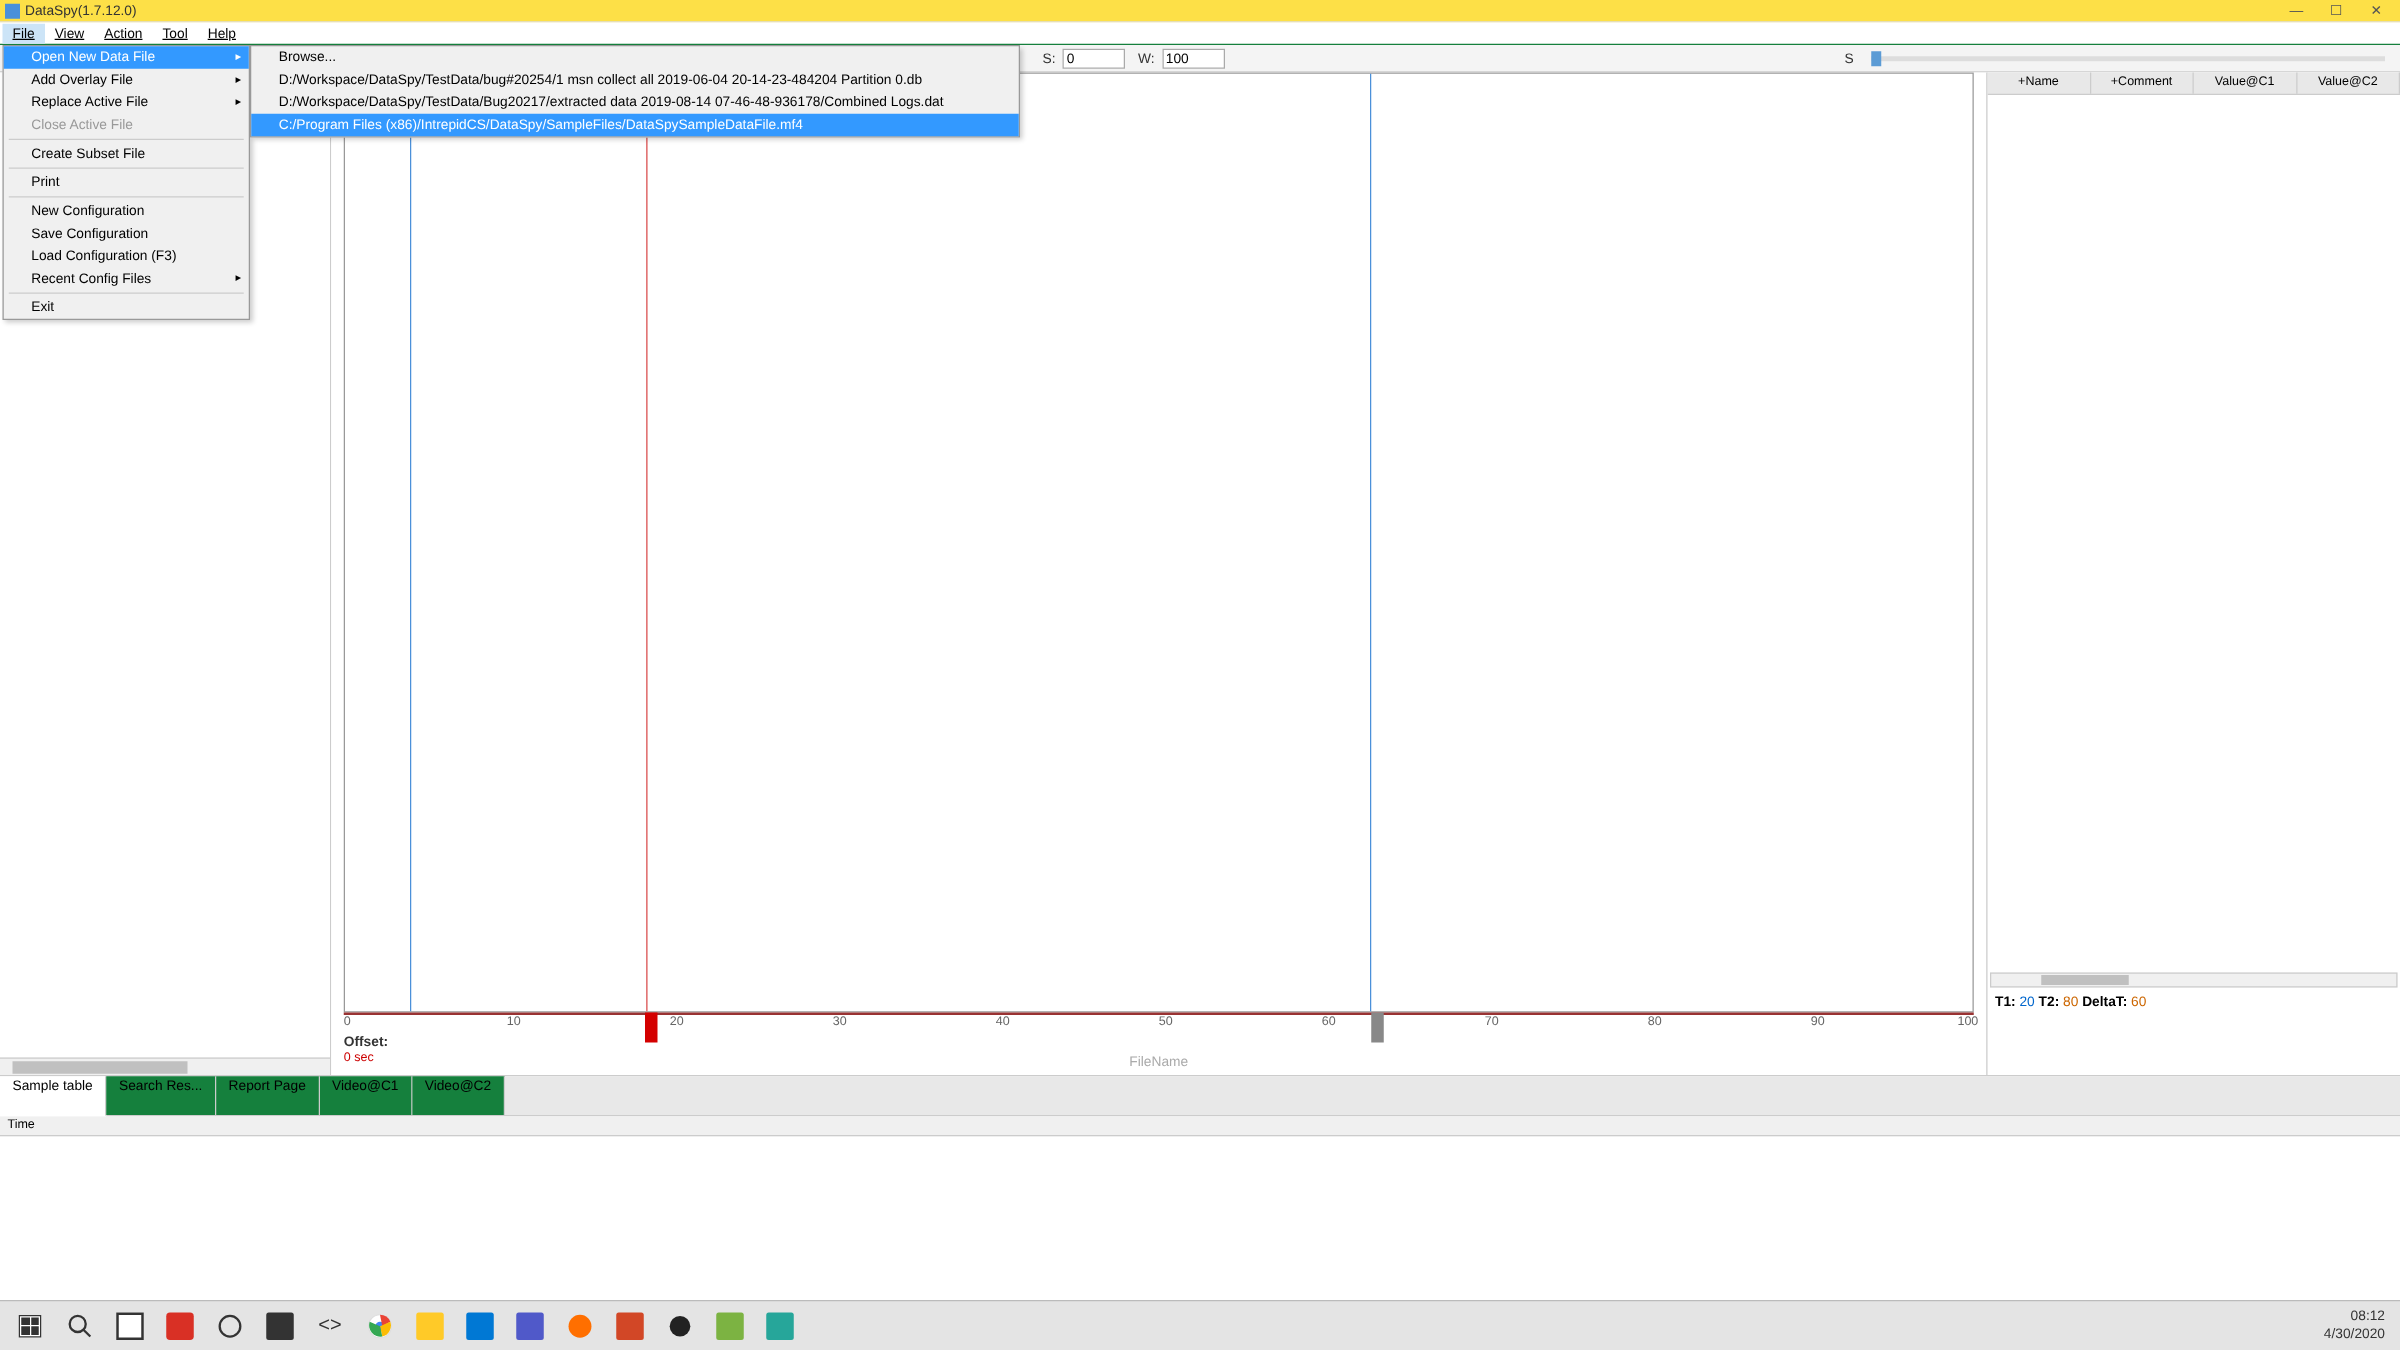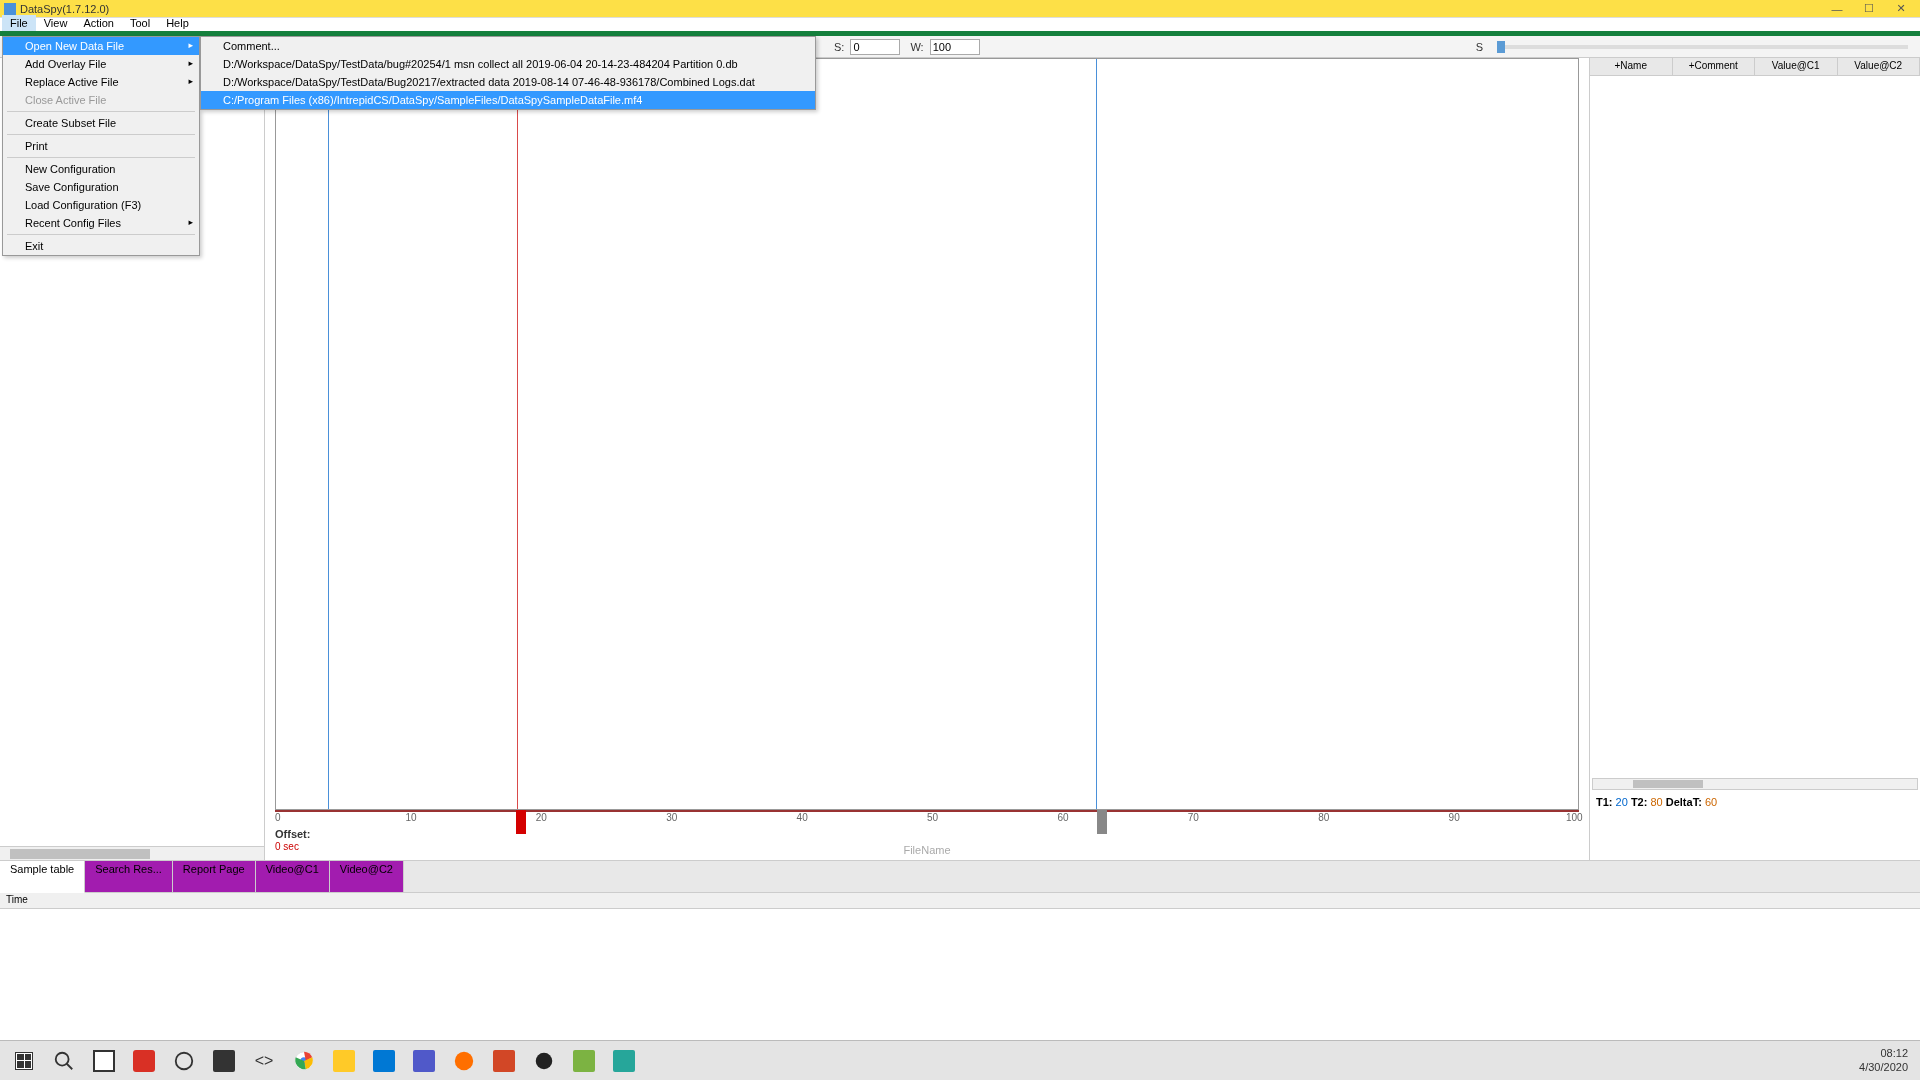--- a/index.html
+++ b/index.html
@@ -6,21 +6,21 @@
 body { width: 1920px; height: 1080px; background: #fff; overflow: hidden; position: relative; }
 
 
 .titlebar { height: 18px; background: #fde047; display: flex; align-items: center; padding: 0 4px; border-bottom: 1px solid #ddd; }
 .titlebar .icon { width: 12px; height: 12px; background: #4a90d9; margin-right: 4px; }
 .titlebar .title { flex: 1; font-size: 11px; color: #333; }
 .titlebar .win-controls { display: flex; gap: 18px; margin-right: 8px; }
 .titlebar .win-btn { width: 14px; height: 14px; display: flex; align-items: center; justify-content: center; cursor: pointer; color: #555; }
 
 
-.menubar { height: 18px; background: #fff; display: flex; align-items: flex-end; padding: 0 2px; border-bottom: 5px solid #15803d; }
+.menubar { height: 18px; background: #fff; display: flex; align-items: center; padding: 0 2px; border-bottom: 1px solid #15803d; text-decoration: underline; }
 .menubar .menu-item { padding: 2px 8px; cursor: pointer; font-size: 11px; }
 .menubar .menu-item.active { background: #cce4f7; }
 
 
 .toolbar { height: 22px; background: #f4f4f4; border-bottom: 1px solid #ccc; display: flex; align-items: center; padding: 0 4px; gap: 6px; }
 .toolbar .label { font-size: 11px; color: #333; margin-left: 4px; }
 .toolbar input { width: 50px; height: 16px; border: 1px solid #aaa; font-size: 11px; padding: 0 2px; }
 .toolbar .slider-track { flex: 1; height: 4px; background: #ddd; margin: 0 8px; position: relative; }
 .toolbar .slider-thumb { position: absolute; left: 0; top: -4px; width: 8px; height: 12px; background: #5b9bd5; }
 
@@ -67,21 +67,21 @@
 .right-panel .cursor-info .t1 { color: #06c; }
 .right-panel .cursor-info .t2 { color: #c60; }
 .right-panel .cursor-info .dt { color: #000; font-weight: bold; }
 .right-panel .cursor-info .dv { color: #c60; }
 .right-panel .thumb-scroll { height: 12px; background: #f0f0f0; border: 1px solid #ccc; margin: 2px; position: relative; }
 .right-panel .thumb-scroll .thumb { position: absolute; left: 40px; width: 70px; height: 8px; top: 1px; background: #c0c0c0; }
 
 
 .bottom-panel { position: absolute; left: 0; right: 0; bottom: 40px; height: 180px; background: #fff; border-top: 1px solid #ccc; }
 .bottom-tabs { display: flex; height: 32px; background: #e8e8e8; border-bottom: 1px solid #ccc; }
-.bottom-tabs .tab { padding: 2px 10px; border-right: 1px solid #ccc; font-size: 11px; cursor: pointer; background: #a21caf; }
+.bottom-tabs .tab { padding: 2px 10px; border-right: 1px solid #ccc; font-size: 11px; cursor: pointer; background: #15803d; }
 .bottom-tabs .tab.active { background: #fff; border-bottom: 1px solid #fff; margin-bottom: -1px; }
 .bottom-hdr { height: 16px; background: #f0f0f0; border-bottom: 1px solid #ccc; padding: 1px 6px; font-size: 10px; }
 
 
 .taskbar { position: absolute; bottom: 0; left: 0; right: 0; height: 40px; background: #e4e4e4; border-top: 1px solid #bbb; display: flex; align-items: center; padding: 0 4px; }
 .taskbar .tb-icon { width: 32px; height: 32px; margin: 0 4px; display: flex; align-items: center; justify-content: center; cursor: pointer; border-radius: 2px; }
 .taskbar .tb-icon svg, .taskbar .tb-icon .sq { width: 22px; height: 22px; }
 .taskbar .clock { margin-left: auto; text-align: right; font-size: 11px; color: #333; padding-right: 8px; line-height: 1.2; }
 
 .sq { display: inline-block; }
@@ -158,21 +158,21 @@
     <span>Recent Config Files</span>
     <span class="arrow">▸</span>
   </div>
   <div class="dd-sep"></div>
   <div class="dd-item">
     <span>Exit</span>
   </div>
 </div>
 
 <div class="submenu">
-  <div class="sm-item">Comment...</div>
+  <div class="sm-item">Browse...</div>
   <div class="sm-item">D:/Workspace/DataSpy/TestData/bug#20254/1 msn collect all 2019-06-04 20-14-23-484204 Partition 0.db</div>
   <div class="sm-item">D:/Workspace/DataSpy/TestData/Bug20217/extracted data 2019-08-14 07-46-48-936178/Combined Logs.dat</div>
   <div class="sm-item highlighted">C:/Program Files (x86)/IntrepidCS/DataSpy/SampleFiles/DataSpySampleDataFile.mf4</div>
 </div>
 
 <div class="main">
   <div class="left-panel">
     <div class="scroll-h">
       <div class="thumb"></div>
     </div>

